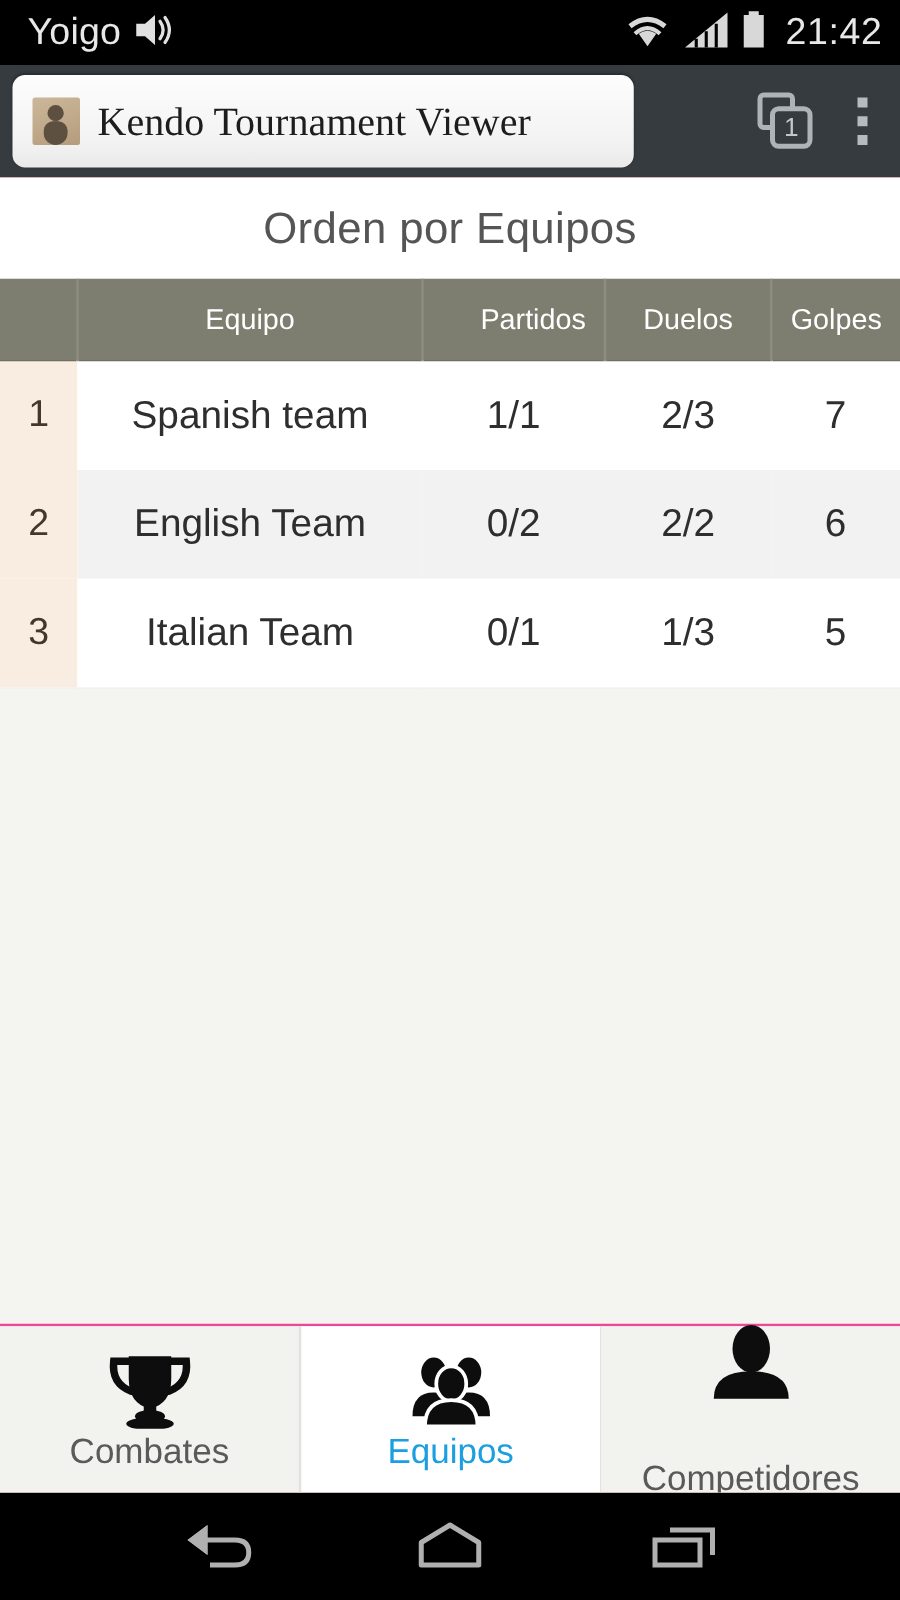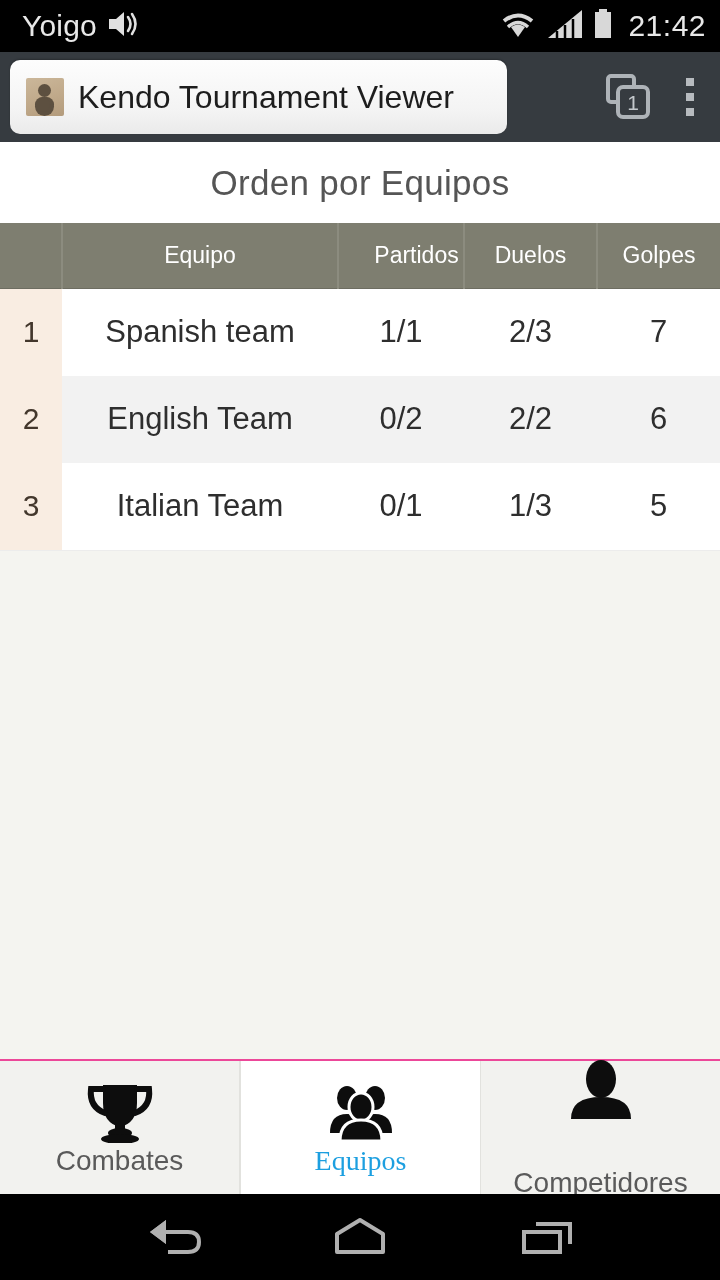--- a/index.html
+++ b/index.html
@@ -73,20 +73,21 @@
     background: linear-gradient(180deg, #fdfdfd 0%, #f3f3f3 70%, #eaeaea 100%);
     border-radius: 10px 10px 10px 10px;
     display: flex;
     align-items: center;
     padding: 0 16px;
     box-sizing: border-box;
     box-shadow: 0 -1px 2px rgba(0,0,0,0.25);
     margin-bottom: 8px;
     position: relative;
     z-index: 2;
+    font-family: Liberation Serif, serif;
   }
   .favicon {
     width: 38px;
     height: 38px;
     background: linear-gradient(160deg, #cbb79a 0%, #c0a98a 55%, #b39b7c 100%);
     border-radius: 2px;
     flex: 0 0 auto;
     position: relative;
     overflow: hidden;
   }
@@ -191,21 +192,21 @@
     height: 65px;
     border-right: 2px solid #8c8c7f;
     border-bottom: 1px solid #6d6d61;
     text-align: center;
     padding: 0;
     box-sizing: border-box;
   }
   .ranking-table thead th:last-child { border-right: none; }
   .ranking-table thead th.col-rank { width: 62px; }
   .ranking-table thead th.col-team { width: 276px; }
-  .ranking-table thead th.col-matches { width: 126px; padding-left: 31px; }
+  .ranking-table thead th.col-matches { width: 146px; padding-left: 31px; }
   .ranking-table thead th.col-duels { width: 133px; }
   .ranking-table thead th.col-hits { width: auto; }
 
   .ranking-table tbody td {
     height: 87px;
     font-size: 31px;
     color: #2e2e2e;
     text-align: center;
     padding: 0;
     border: none;
@@ -403,21 +404,21 @@
           <span class="tabbar-icon">
             <svg width="82" height="62" viewBox="0 0 82 62">
               <ellipse cx="27" cy="17" rx="10" ry="12" fill="#0d0d0d"></ellipse>
               <path d="M10 52 Q10 33 27 33 Q44 33 44 52 Z" fill="#0d0d0d"></path>
               <ellipse cx="55" cy="17" rx="10" ry="12" fill="#0d0d0d"></ellipse>
               <path d="M38 52 Q38 33 55 33 Q72 33 72 52 Z" fill="#0d0d0d"></path>
               <ellipse cx="41" cy="26" rx="12" ry="14" fill="#0d0d0d" stroke="#ffffff" stroke-width="3"></ellipse>
               <path d="M20 60 Q20 39 41 39 Q62 39 62 60 Z" fill="#0d0d0d" stroke="#ffffff" stroke-width="3"></path>
             </svg>
           </span>
-          <span class="tabbar-label" style="color: rgb(28, 159, 224); font-family: Liberation Serif, serif;">Equipos</span>
+          <span class="tabbar-label" style="color: rgb(28, 159, 224);">Equipos</span>
         </div>
         <div class="tabbar-item">
           <span class="tabbar-icon">
             <svg width="76" height="62" viewBox="0 0 76 62">
               <ellipse cx="38" cy="20" rx="15" ry="19" fill="#0d0d0d"></ellipse>
               <path d="M8 60 Q8 38 38 38 Q68 38 68 60 Z" fill="#0d0d0d"></path>
             </svg>
           </span>
           <span class="tabbar-label">Competidores</span>
         </div>

